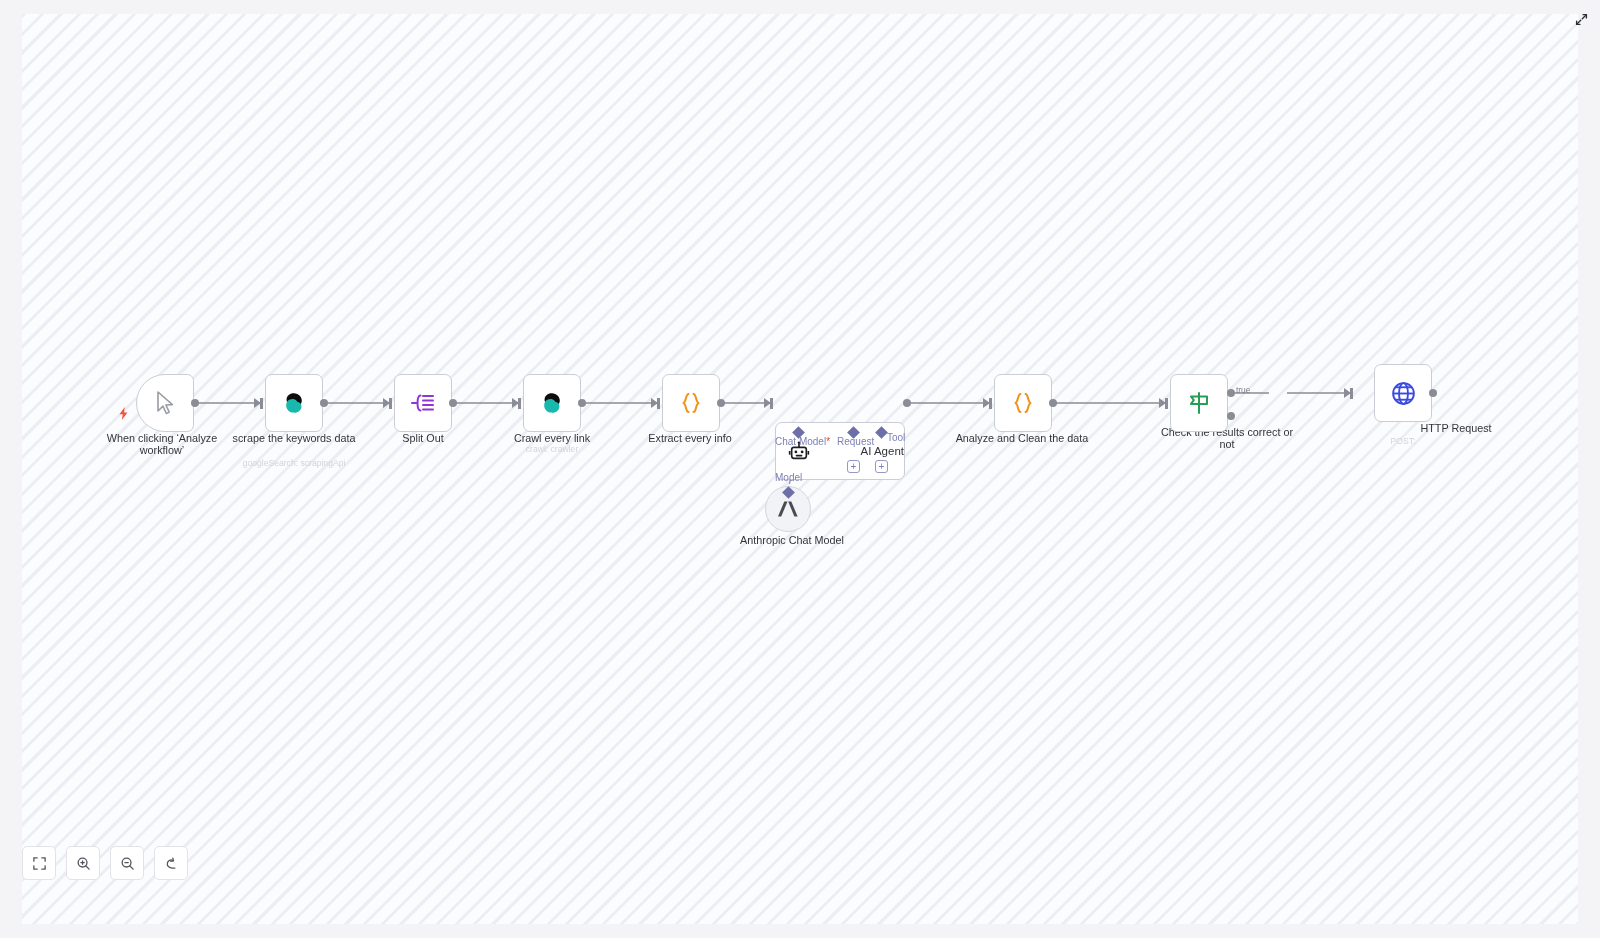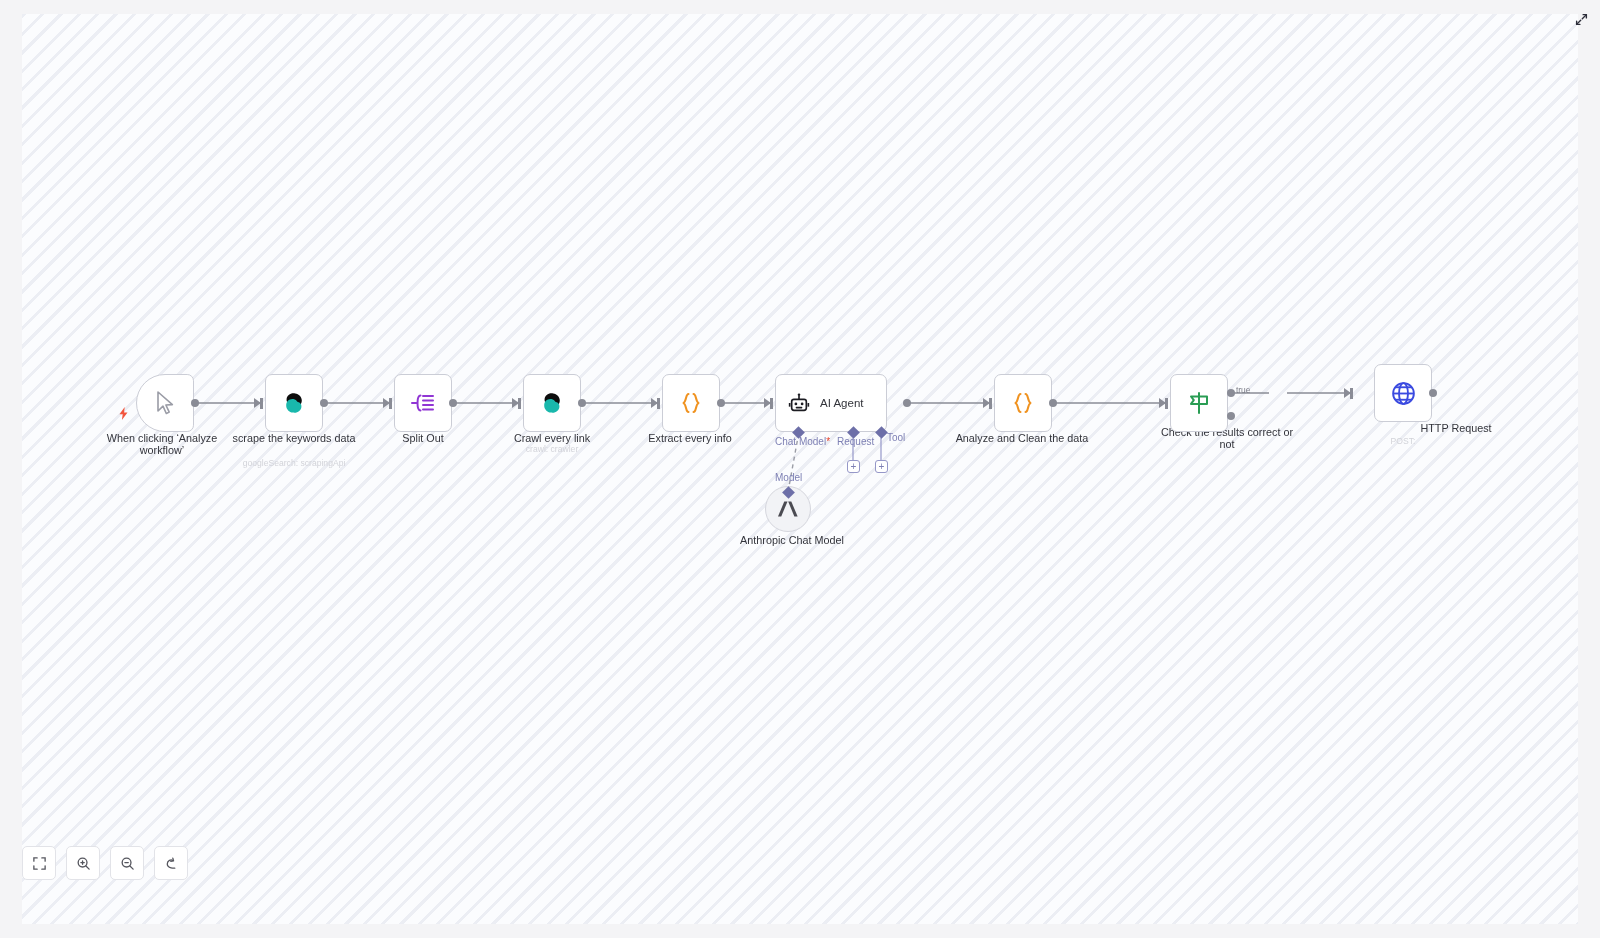--- a/index.html
+++ b/index.html
@@ -52,24 +52,25 @@
     border-radius: 7px;
     display: flex; align-items: center; justify-content: center;
     cursor: pointer;
     z-index: 10;
   }
   .node.trigger {
     border-top-left-radius: 30px;
     border-bottom-left-radius: 30px;
   }
   .node.wide {
-    width: 112px;
-    justify-content: flex-start;
+    width: 130px;
+    justify-content: space-between;
     padding-left: 12px;
     gap: 10px;
+    margin-top: 48px;
   }
   .node.wide .node-inline-label {
     font-size: 11.5px;
     color: #33343b;
     white-space: nowrap;
   }
 
   .node-caption {
     position: absolute;
     text-align: center;

